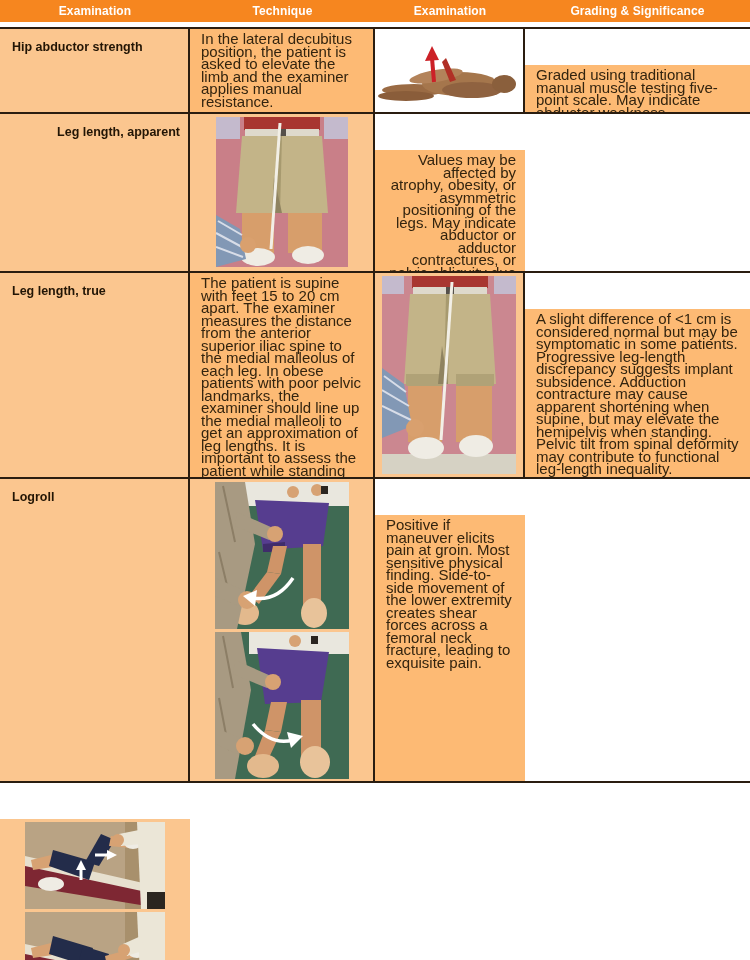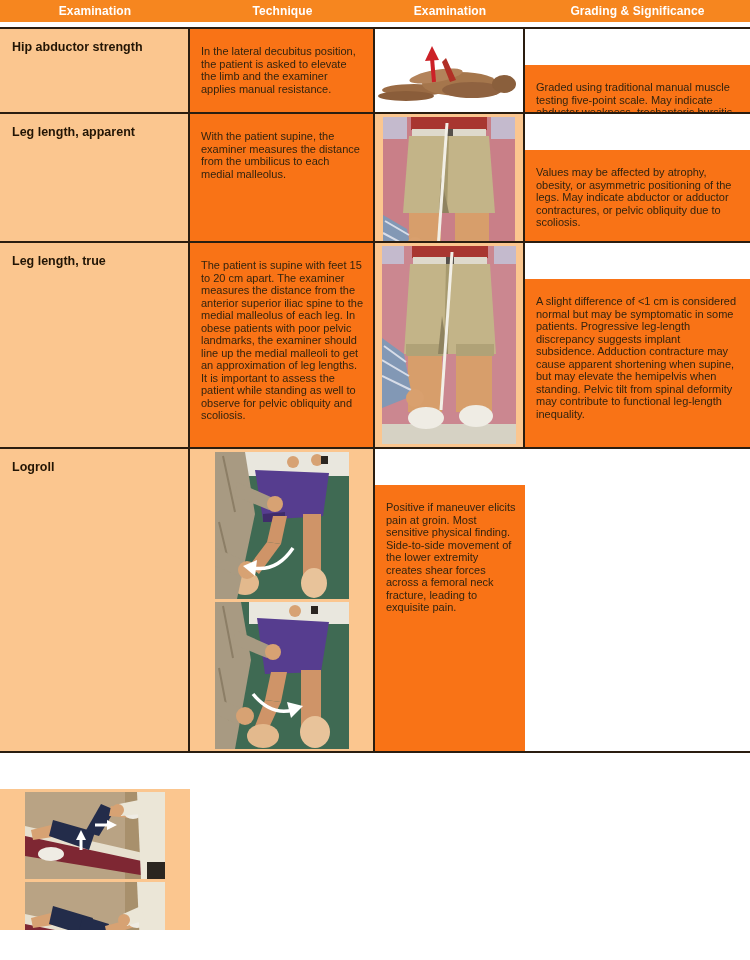--- a/index.html
+++ b/index.html
@@ -12,33 +12,33 @@
   .grid{display:grid;grid-template-columns:190px 185px 150px 1fr;}
   .header-row{
     background:#F6861F;height:22px;align-items:center;margin-bottom:5px;flex:0 0 auto;
   }
   .header-cell{
     color:#ffffff;font-weight:bold;font-size:12px;text-align:center;
     letter-spacing:0.1px;
   }
   .body-row{box-sizing:border-box;border-top:2px solid #2a1d10;flex:0 0 auto;}
   .r1{height:85px;}
-  .r2{height:129px;}
+  .r2{height:159px;text-align:right;}
   .r3{height:206px;}
   .r4{height:304px;}
   .r5{height:179px;}
   .cell{box-sizing:border-box;border-right:2px solid #2a1d10;overflow:hidden;}
   .cell:last-child{border-right:none;margin-top:36px;}
   .exam-cell{
     background:#FBC68F;padding:11px 8px 0 12px;
     font-weight:bold;font-size:12.5px;color:#221505;
   }
   .text-cell{
-    background:#f97316;padding:16px 9px 0 11px;
-    font-size:11px;line-height:12.5px;color:#33240f;
+    background:#fdba74;padding:4px 9px 0 11px;
+    font-size:15px;line-height:12.5px;color:#33240f;
   }
   .illus-cell{
     background:#FBC68F;display:flex;flex-direction:column;align-items:center;
   }
   .illus-cell.white{background:#ffffff;justify-content:center;}
   .photo{display:block;flex:0 0 auto;}
   .gap3{height:3px;flex:0 0 auto;}
   .pad-top{height:3px;flex:0 0 auto;}
 </style>
 </head>
@@ -79,23 +79,20 @@
       </svg>
     </div>
     <div class="cell text-cell">
       <span>Graded using traditional manual muscle testing five-point scale. May indicate abductor weakness, trochanteric bursitis, abductor avulsion, or loose femoral component.</span>
     </div>
   </div>
 
   <div class="grid body-row r2">
     <div class="cell exam-cell">
       <span>Leg length, apparent</span>
-    </div>
-    <div class="cell text-cell">
-      <span>With the patient supine, the examiner measures the distance from the umbilicus to each medial malleolus.</span>
     </div>
     <div class="cell illus-cell">
       <div class="pad-top"></div>
       <svg class="photo" width="132" height="150" viewBox="0 0 132 150" role="img" aria-label="Photo of supine patient with tape measure running from umbilicus toward medial malleolus">
         <rect width="132" height="150" fill="#c97f88"></rect>
         <rect x="0" y="0" width="24" height="22" fill="#c4bacd"></rect>
         <rect x="108" y="0" width="24" height="22" fill="#c4bacd"></rect>
         <path d="M28 0 H104 V13 Q66 20 28 13 Z" fill="#a83630"></path>
         <rect x="29" y="12" width="74" height="7" fill="#ded9cc"></rect>
         <rect x="62" y="12" width="8" height="7" fill="#55504a"></rect>

